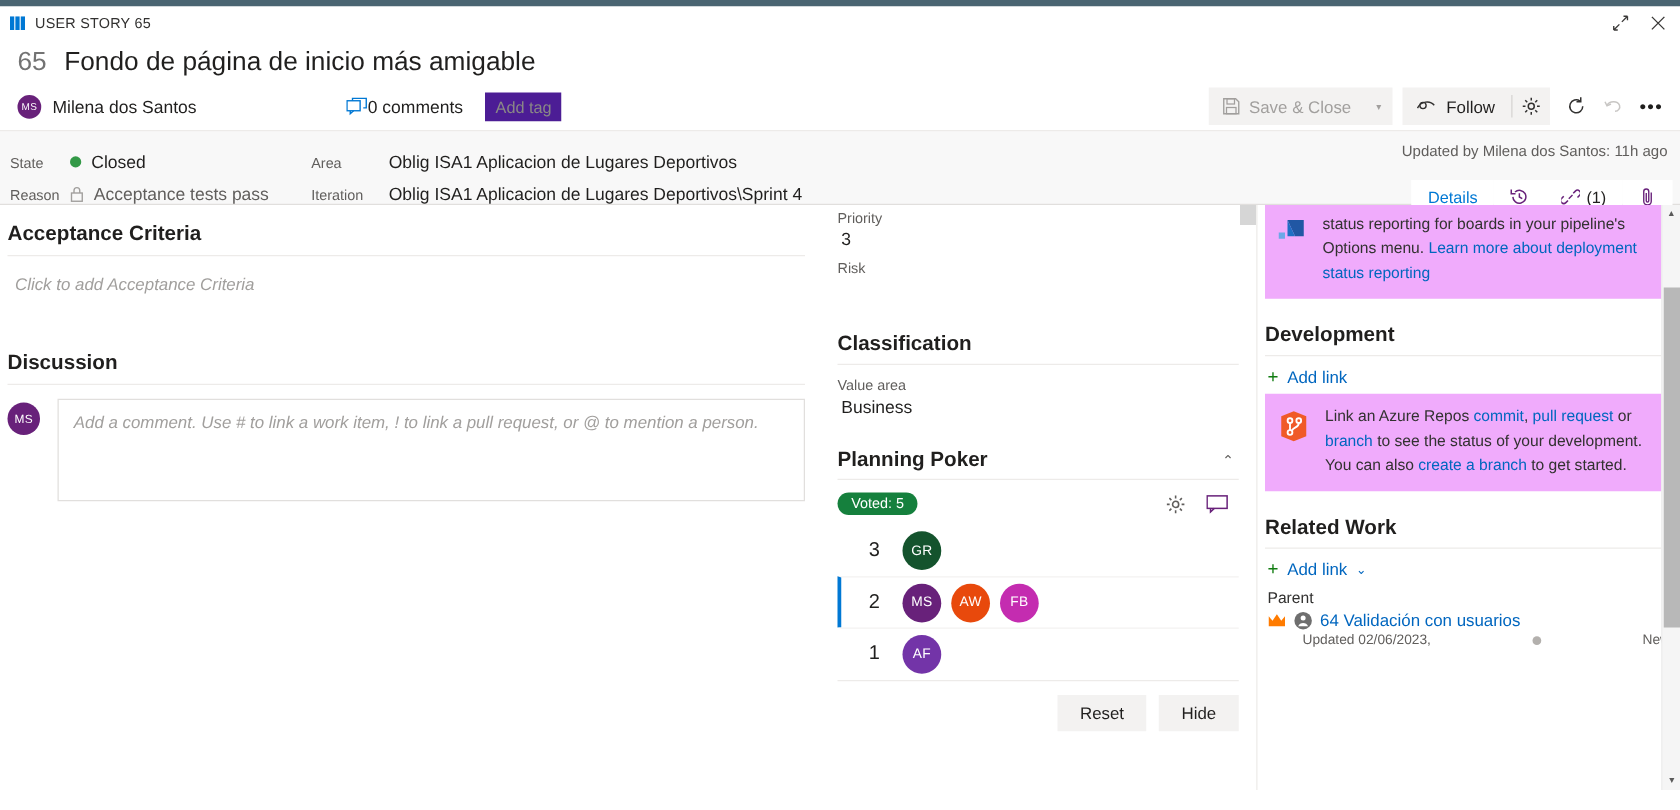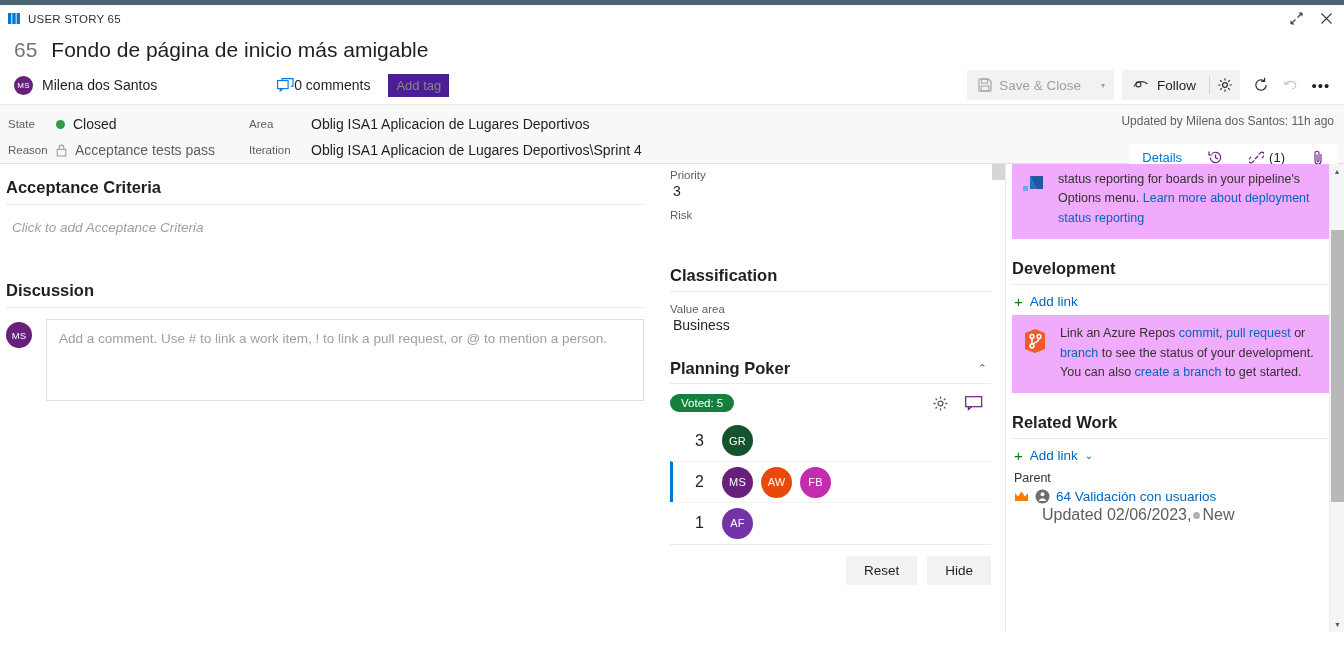--- a/index.html
+++ b/index.html
@@ -85,21 +85,21 @@
   }
   .tb-icon.disabled { color: #c8c6c4; cursor: default; }
   .tb-icon.plain { background: transparent; }
 
   
   .fields-strip {
     background: #f8f8f8; border-top: 1px solid #edebe9;
     border-bottom: 1px solid #e1dfdd;
     height: 60px; position: relative; padding: 6px 0 0 0;
   }
-  .field-row { display: flex; align-items: center; height: 26px; }
+  .field-row { display: flex; align-items: flex-end; height: 26px; }
   .f-label {
     font-size: 11.5px; color: #605e5c; width: 56px; padding-left: 8px; flex: none;
   }
   .f-value { font-size: 14px; color: #201f1e; display: flex; align-items: center; gap: 8px; }
   .state-dot { width: 9px; height: 9px; border-radius: 50%; flex:none; }
   .f-col2-label {
     font-size: 11.5px; color: #605e5c; width: 62px; flex: none; margin-left: 1px;
   }
   .f-col2-value { font-size: 14px; color: #201f1e; }
   .fs-col { position: absolute; left: 0; top: 6px; }
@@ -138,21 +138,21 @@
   .sec-rule { border-bottom: 1px solid #edebe9; margin-bottom: 11px; }
   .placeholder-text {
     font-size: 13.5px; color: #a19f9d; font-style: italic; padding: 4px 6px;
   }
   .discussion-wrap { display: flex; gap: 14px; align-items: flex-start; margin-top: 4px; }
   .av-md { width: 26px; height: 26px; font-size: 9.5px; margin-top: 3px; }
   .comment-box {
     flex: 1; height: 82px; border: 1px solid #e1dfdd; background: #fff;
     padding: 9px 12px;
   }
-  .comment-ph { font-size: 13.5px; color: #a19f9d; }
+  .comment-ph { font-size: 13.5px; color: #a19f9d; font-style: italic; }
 
   
   .fld-label { font-size: 11.5px; color: #605e5c; margin-top: 9px; }
   .fld-value { font-size: 14px; color: #201f1e; padding: 2px 0 0 3px; min-height: 19px; }
   .mid-sec-head {
     font-size: 16.5px; font-weight: 600; color: #201f1e;
     margin-top: 26px; padding-bottom: 6px;
   }
   .pp-head {
     display: flex; align-items: center; justify-content: space-between;
@@ -202,22 +202,22 @@
   }
   .rsec-rule { border-bottom: 1px solid #edebe9; }
   .add-link {
     display: flex; align-items: center; gap: 7px; font-size: 13.5px;
     color: #0066bf; padding: 9px 0 6px 2px; cursor: pointer;
   }
   .plus { color: #107c10; font-size: 15px; line-height: 1; }
   .rel-group-label { font-size: 12.5px; color: #323130; padding: 2px 0 4px 2px; }
   .rel-item { display: flex; align-items: center; gap: 6px; padding-left: 2px; }
   .rel-link { font-size: 13.5px; color: #0066bf; cursor: pointer; }
-  .rel-sub { font-size: 16px; color: #605e5c; padding-left: 30px; padding-top: 2px;
-             display:flex; align-items:center; gap:2px; }
+  .rel-sub { font-size: 11px; color: #605e5c; padding-left: 30px; padding-top: 2px;
+             display:flex; align-items:center; gap:2px;justify-content:space-between; }
   .new-dot { width: 7px; height: 7px; border-radius: 50%; background: #b3b0ad; display:inline-block; }
 
   
   .vscroll {
     position: absolute; right: 0; top: 0; width: 15px; height: 100%;
     background: #f5f5f5; border-left: 1px solid #ededed;
   }
   .vscroll .arrow {
     height: 15px; display: flex; align-items: center; justify-content: center;
     color: #5a5a5a; font-size: 7px; cursor: pointer;

